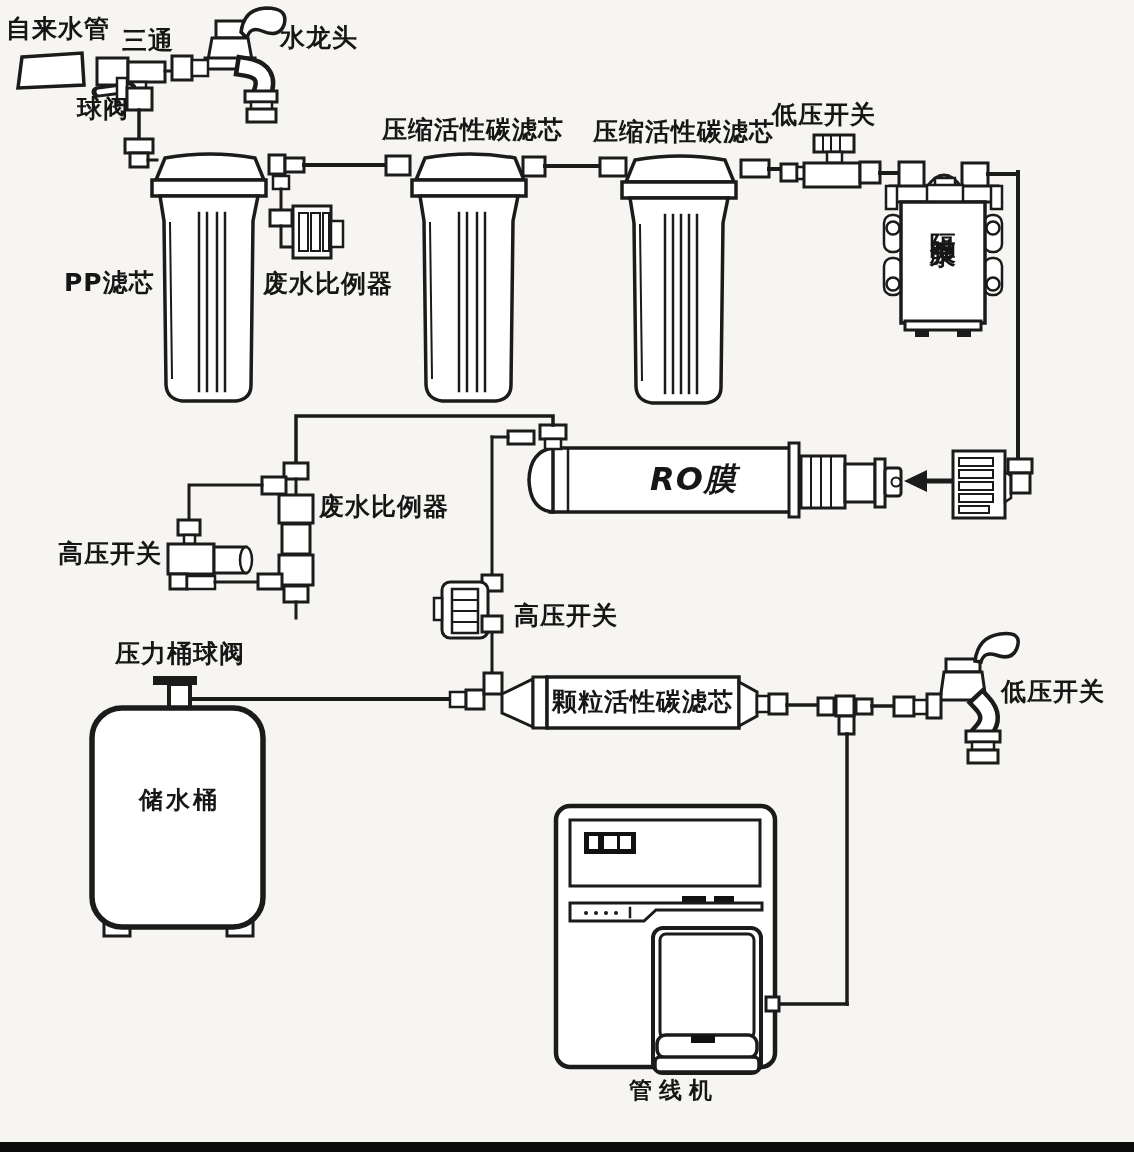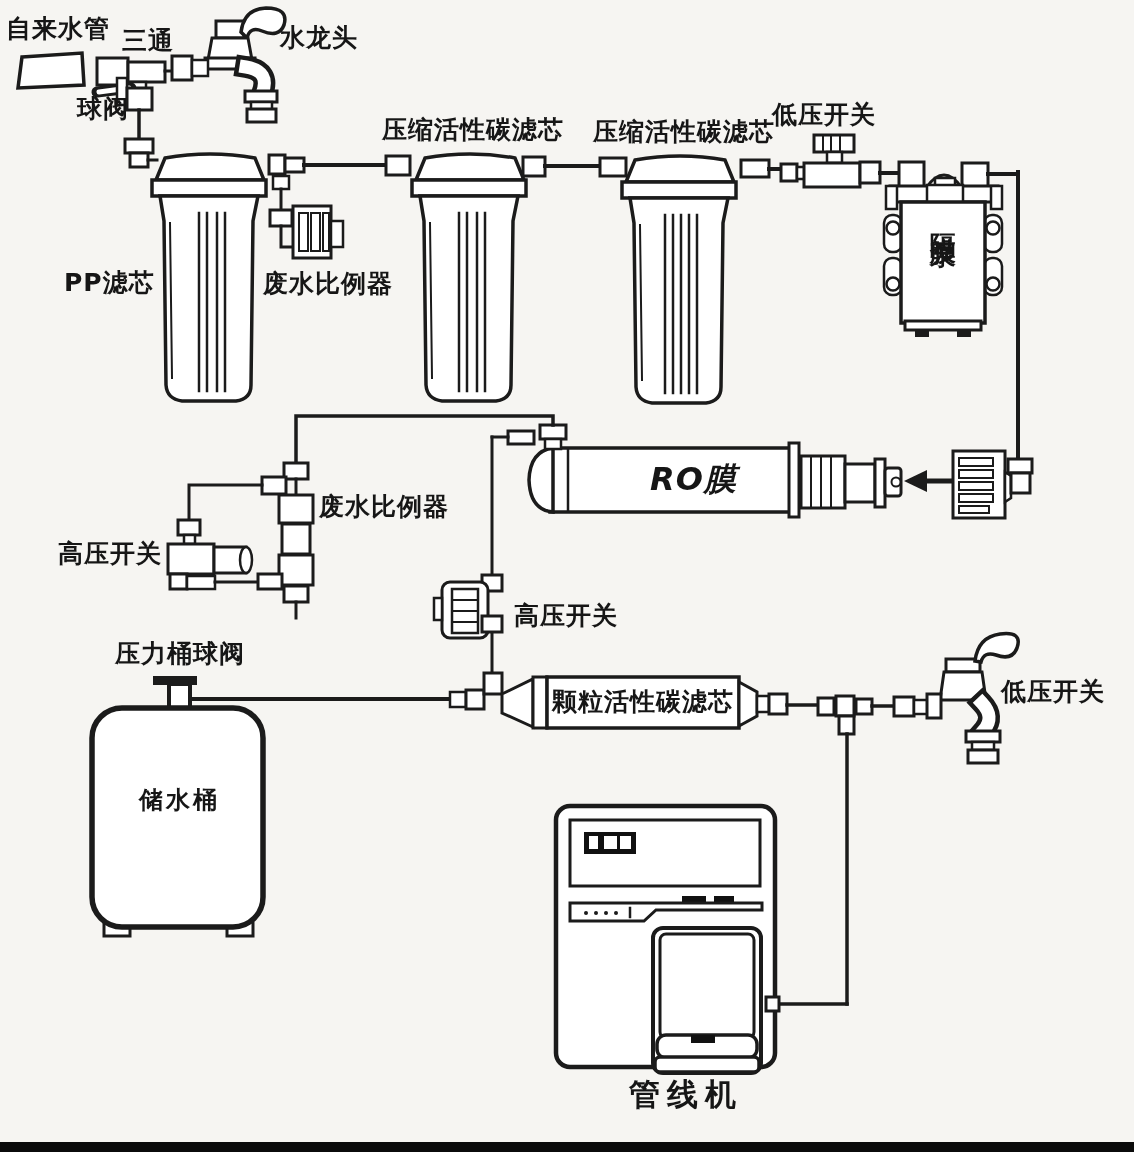--- a/index.html
+++ b/index.html
@@ -8,21 +8,21 @@
     background:#f6f5f2;
     font-family:"DejaVu Sans","Liberation Sans",sans-serif;
   }
   .stage svg{position:absolute;left:0;top:0;}
   .lbl{
     position:absolute;font-weight:bold;font-size:25px;line-height:1.05;
     color:#161616;white-space:nowrap;letter-spacing:1px;
   }
   .fs27{font-size:32px;font-style:italic;}
   .fs28{font-size:24px;letter-spacing:3px;}
-  .fs31{font-size:31px;letter-spacing:7px;}
+  .fs31{font-size:23px;letter-spacing:7px;}
   .vert{
     writing-mode:vertical-rl;text-orientation:upright;
     font-size:26px;letter-spacing:5px;
   }
 </style>
 </head>
 <body>
 
 <div class="stage">
 

